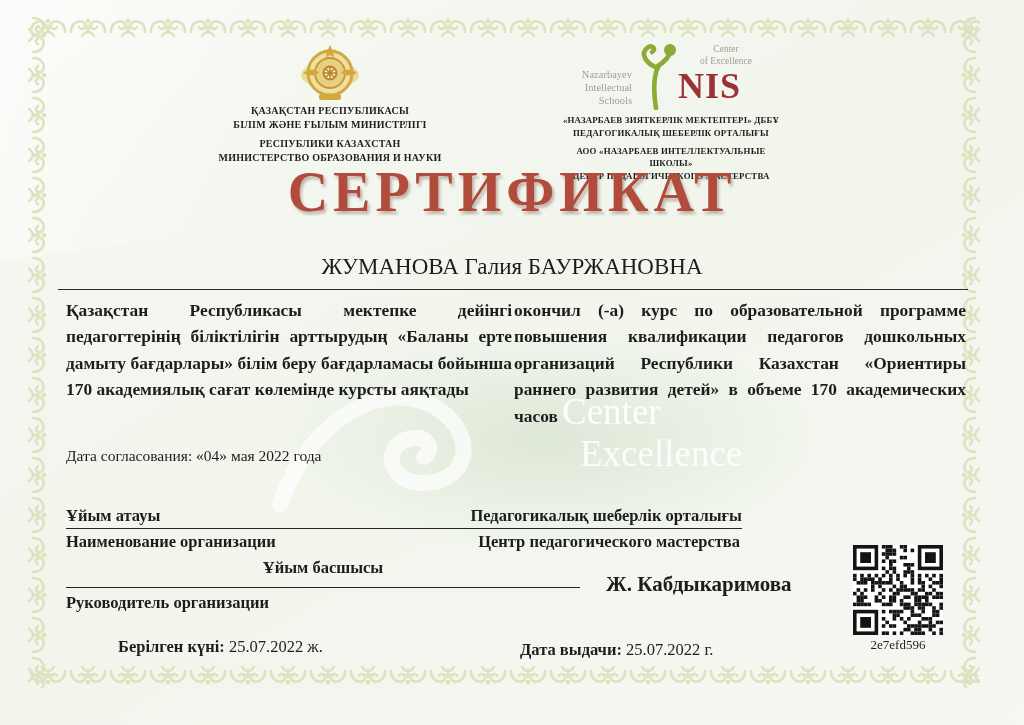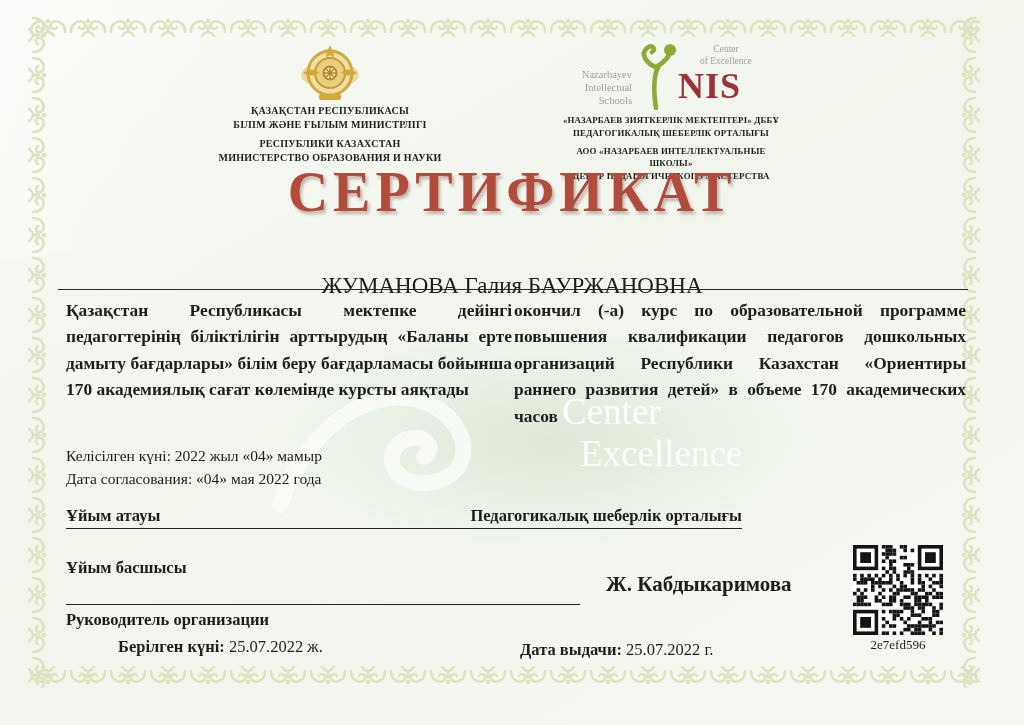--- a/index.html
+++ b/index.html
@@ -26,37 +26,37 @@
   .acronym{position:absolute;left:122px;top:26px;font-size:36px;font-weight:bold;
            color:#9c3137;letter-spacing:1px;line-height:1;}
   .coe{position:absolute;left:120px;top:2px;width:100px;color:#a09d96;
        font-size:9.5px;line-height:1.25;text-align:center;}
   .nisblock .line{font-size:8.8px;font-weight:bold;letter-spacing:.2px;line-height:1.45;}
   
   .title{position:absolute;left:0;top:160px;width:1024px;text-align:center;
          font-size:56px;font-weight:bold;color:#b14b3c;letter-spacing:5px;
          text-shadow:2px 3px 3px rgba(110,80,70,.40);}
   
-  .name{position:absolute;left:0;top:254px;width:1024px;text-align:center;font-size:23px;margin-top:19px;}
+  .name{position:absolute;left:0;top:254px;width:1024px;text-align:center;font-size:23px;}
   .name-line{position:absolute;left:58px;right:56px;top:289px;border-top:1.6px solid #2b2b2b;}
   
   .body-cols{position:absolute;left:66px;top:297px;width:900px;display:flex;gap:2px;}
   .body-cols .col{text-align:justify;font-size:17.4px;line-height:1.52;font-weight:bold;}
   .col-kk{width:446px;}
   .col-ru{width:452px;}
   
   .agreement{position:absolute;left:66px;top:444px;font-size:15.5px;line-height:1.5;}
   
   .org{position:absolute;left:66px;top:506px;width:676px;font-size:16.5px;font-weight:bold;}
   .org-row1{display:flex;align-items:flex-end;border-bottom:1.7px solid #232323;padding-bottom:2px;}
   .org-row1 .fill{flex:1;}
   .org-row2{display:flex;justify-content:space-between;margin-top:3px;}
   
   .headblk{position:absolute;left:66px;top:558px;width:514px;font-size:16.5px;font-weight:bold;}
-  .headblk .kk{display:block;padding-bottom:26px;border-bottom:1.7px solid #232323;}
+  .headblk .kk{display:block;padding-bottom:9px;border-bottom:1.7px solid #232323;text-align:center;}
   .headblk .ru{display:block;margin-top:5px;}
   .signature{position:absolute;left:594px;top:572px;font-size:21px;font-weight:bold;margin-left:12px;}
   
   .issue-kk{position:absolute;left:118px;top:637px;font-size:16.5px;}
   .issue-ru{position:absolute;left:520px;top:640px;font-size:16.5px;}
   .lbl{font-weight:bold;}
   
   .qr{position:absolute;left:853px;top:545px;width:90px;height:90px;}
   .qr-text{position:absolute;left:838px;top:637px;width:120px;text-align:center;font-size:13px;}
   
@@ -194,29 +194,32 @@
 
   <div class="name">ЖУМАНОВА Галия БАУРЖАНОВНА</div>
   <div class="name-line"></div>
 
   <div class="body-cols">
     <div class="col col-kk">Қазақстан Республикасы мектепке дейінгі педагогтерінің біліктілігін арттырудың «Баланы ерте дамыту бағдарлары» білім беру бағдарламасы бойынша 170 академиялық сағат көлемінде курсты аяқтады</div>
     <div class="col col-ru">окончил (-а) курс по образовательной программе повышения квалификации педагогов дошкольных организаций Республики Казахстан «Ориентиры раннего развития детей» в объеме 170 академических часов</div>
   </div>
 
   <div class="agreement">
-    <div>Келісілген күні: 2022 жыл «04» мамыр</div>
     <div>Дата согласования: «04» мая 2022 года</div>
   </div>
 
   <div class="org">
     <div class="org-row1">
       <span>Ұйым атауы</span>
       <span class="fill"></span>
       <span>Педагогикалық шеберлік орталығы</span>
+    </div>
+    <div class="org-row2">
+      <span>Наименование организации</span>
+      <span style="margin-right:2px;">Центр педагогического мастерства</span>
     </div>
   </div>
 
   <div class="headblk">
     <span class="kk">Ұйым басшысы</span>
     <span class="ru">Руководитель организации</span>
   </div>
   <div class="signature">Ж. Кабдыкаримова</div>
 
   <div class="issue-kk">

